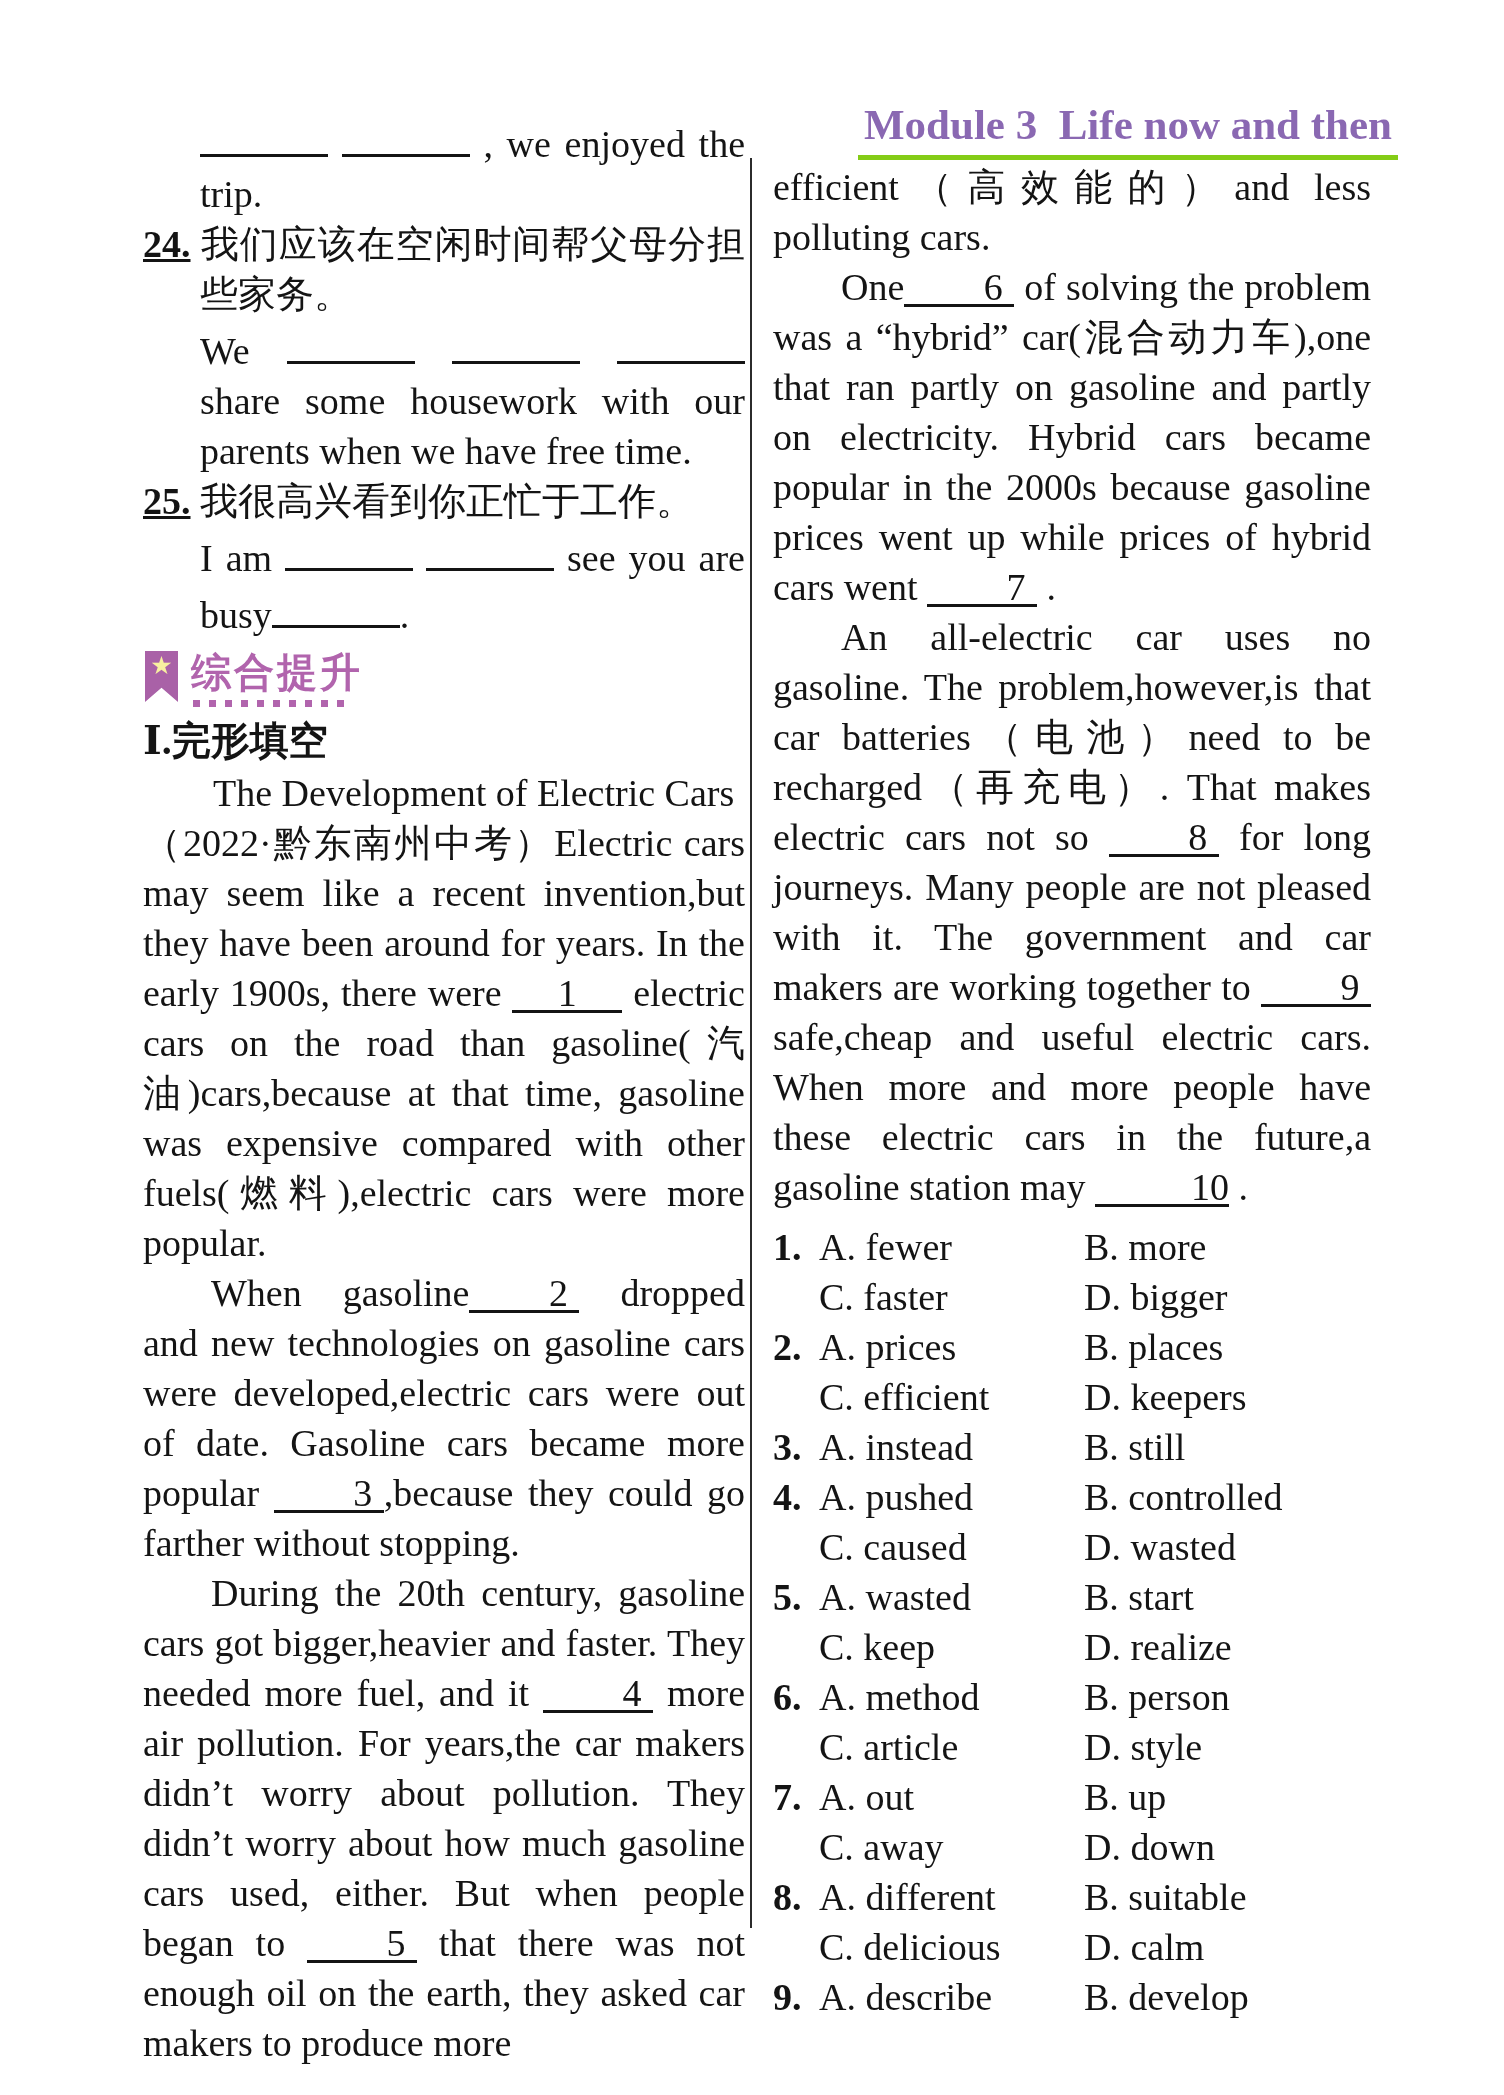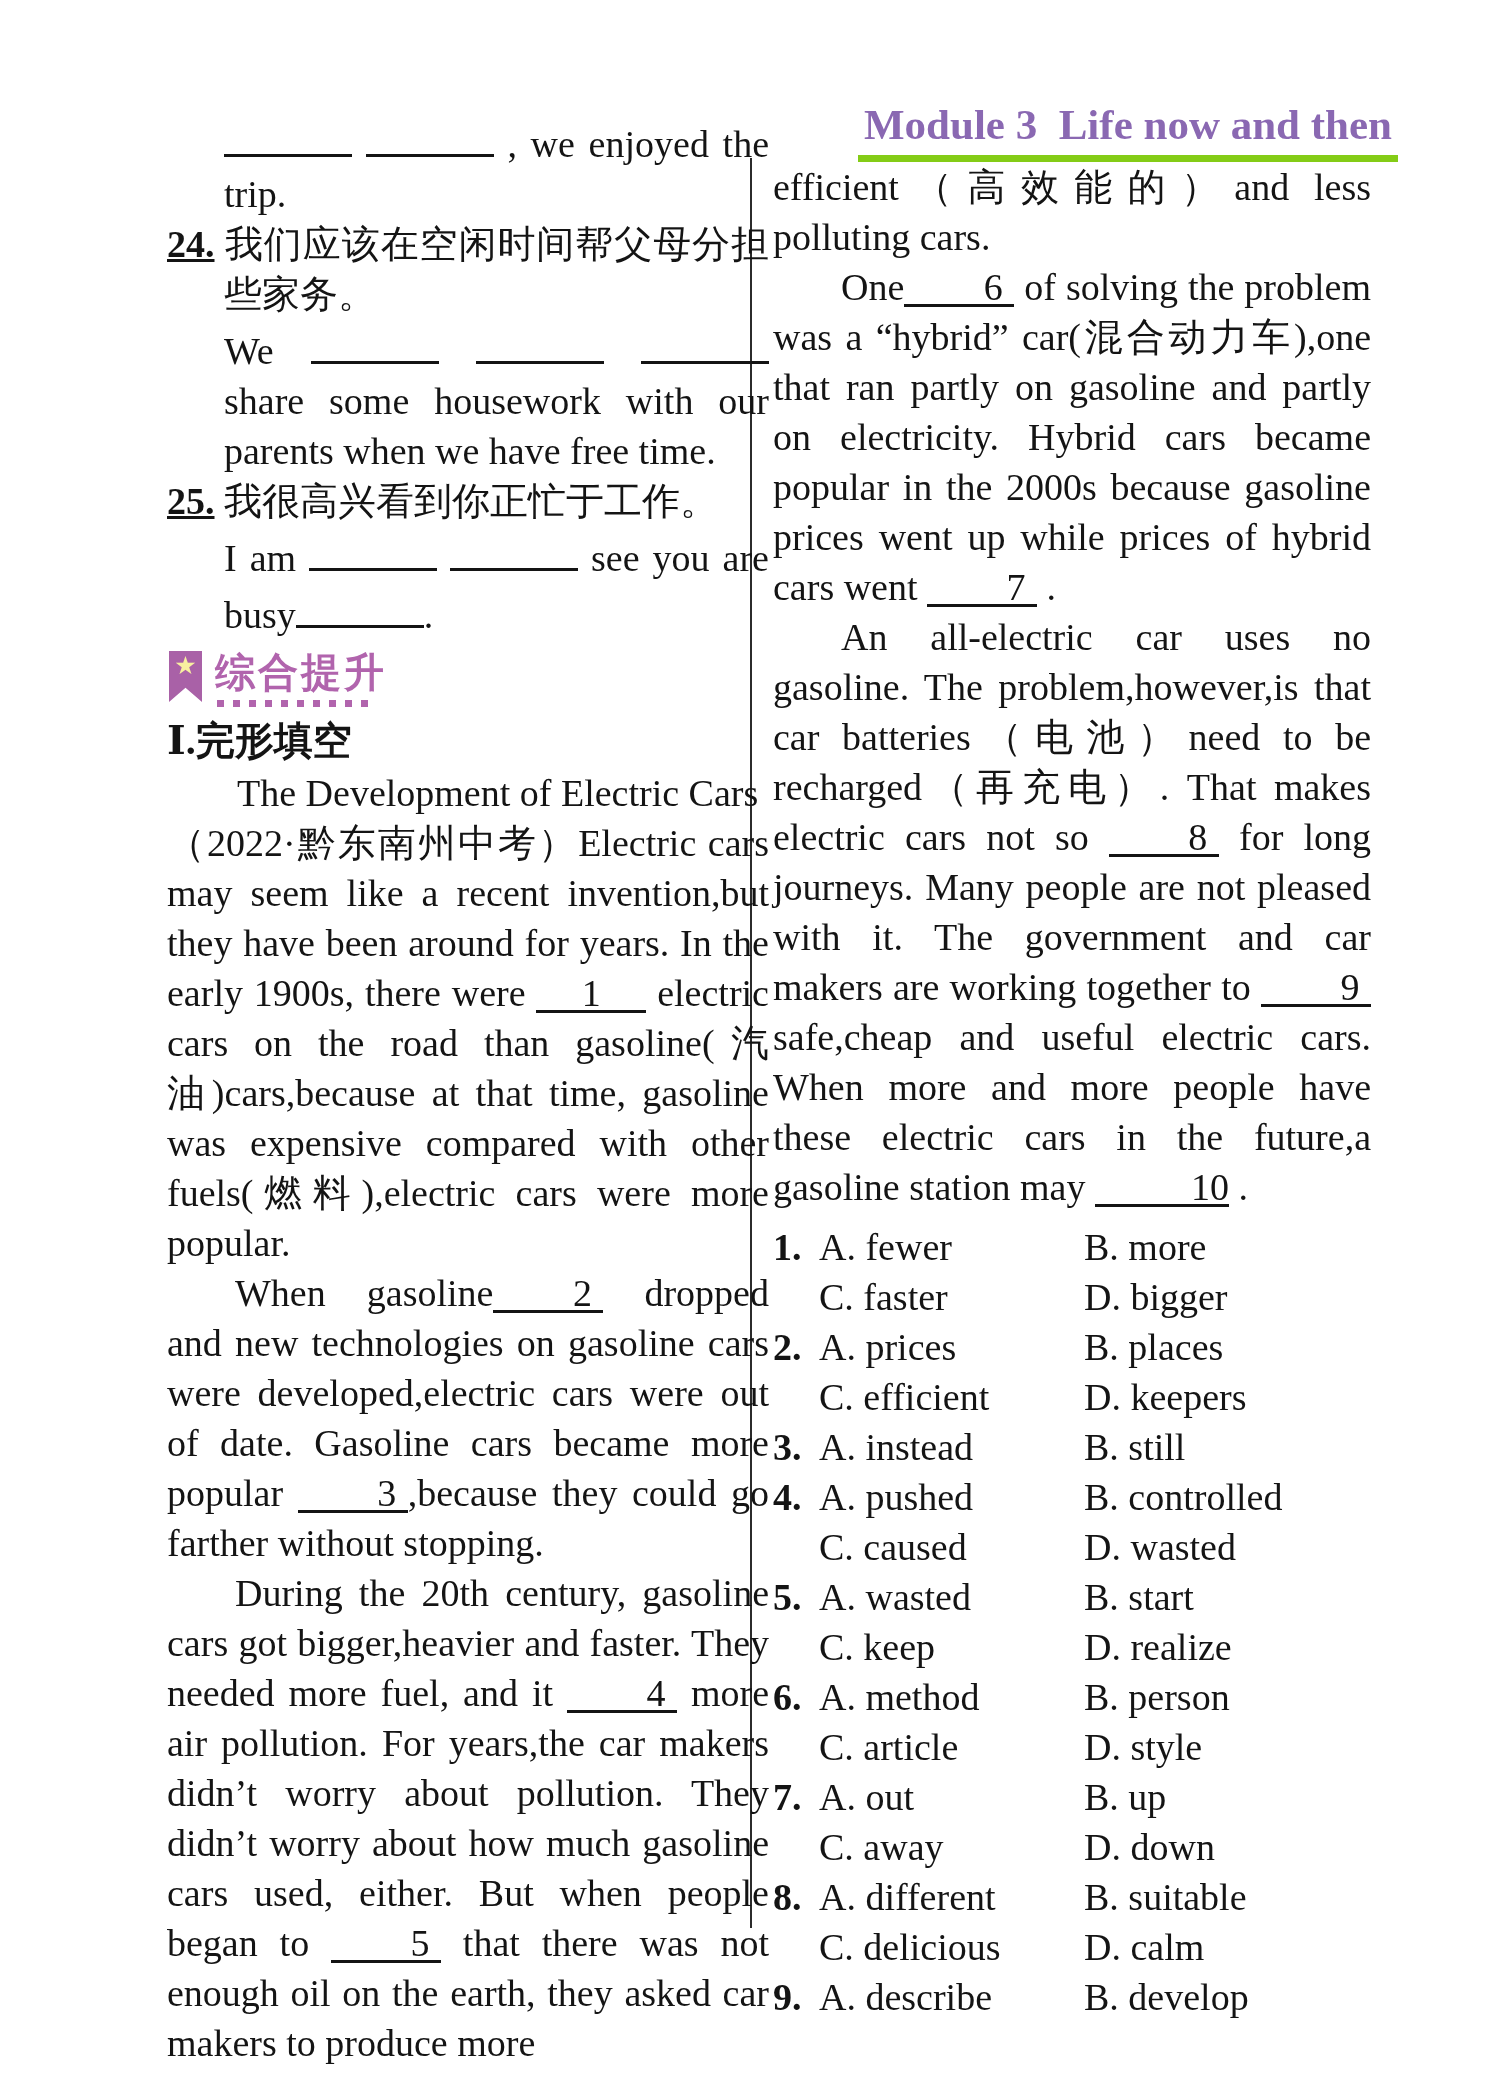--- a/index.html
+++ b/index.html
@@ -4,25 +4,25 @@
 <style>
   html,body{margin:0;padding:0;}
   body{
     width:1504px;height:2095px;position:relative;background:#ffffff;
     font-family:"Liberation Serif","DejaVu Serif",serif;
     font-size:38px;color:#141414;overflow:hidden;
   }
   .hdr{
     position:absolute;top:100px;right:106px;
     color:#8a68b2;font-weight:bold;font-size:43px;
-    border-bottom:7px solid #84cc16;padding:0 6px 6px 6px;white-space:pre;
+    border-bottom:5px solid #84cc16;padding:0 6px 6px 6px;white-space:pre;
   }
   .divider{position:absolute;left:750px;top:158px;width:2px;height:1770px;background:#2b2b2b;}
   .col{position:absolute;line-height:50px;text-align:justify;}
-  .col-left{left:143px;top:112px;width:602px;margin-left:24px;}
+  .col-left{left:143px;top:112px;width:602px;}
   .col-right{left:773px;top:162px;width:598px;}
   .item{padding-left:57px;}
   .item .num{display:inline-block;width:57px;margin-left:-57px;font-weight:bold;text-decoration:underline;}
   .bl{display:inline-block;border-bottom:3px solid #141414;height:42px;vertical-align:baseline;}
   .bl.plain{width:128px;}
   .bl.numbl{width:110px;text-align:center;}
   .bl.wide{width:134px;text-align:right;}
   p.para{margin:0;}
   .ind{text-indent:68px;}
   .cloze-title{text-indent:70px;text-align:left;}

